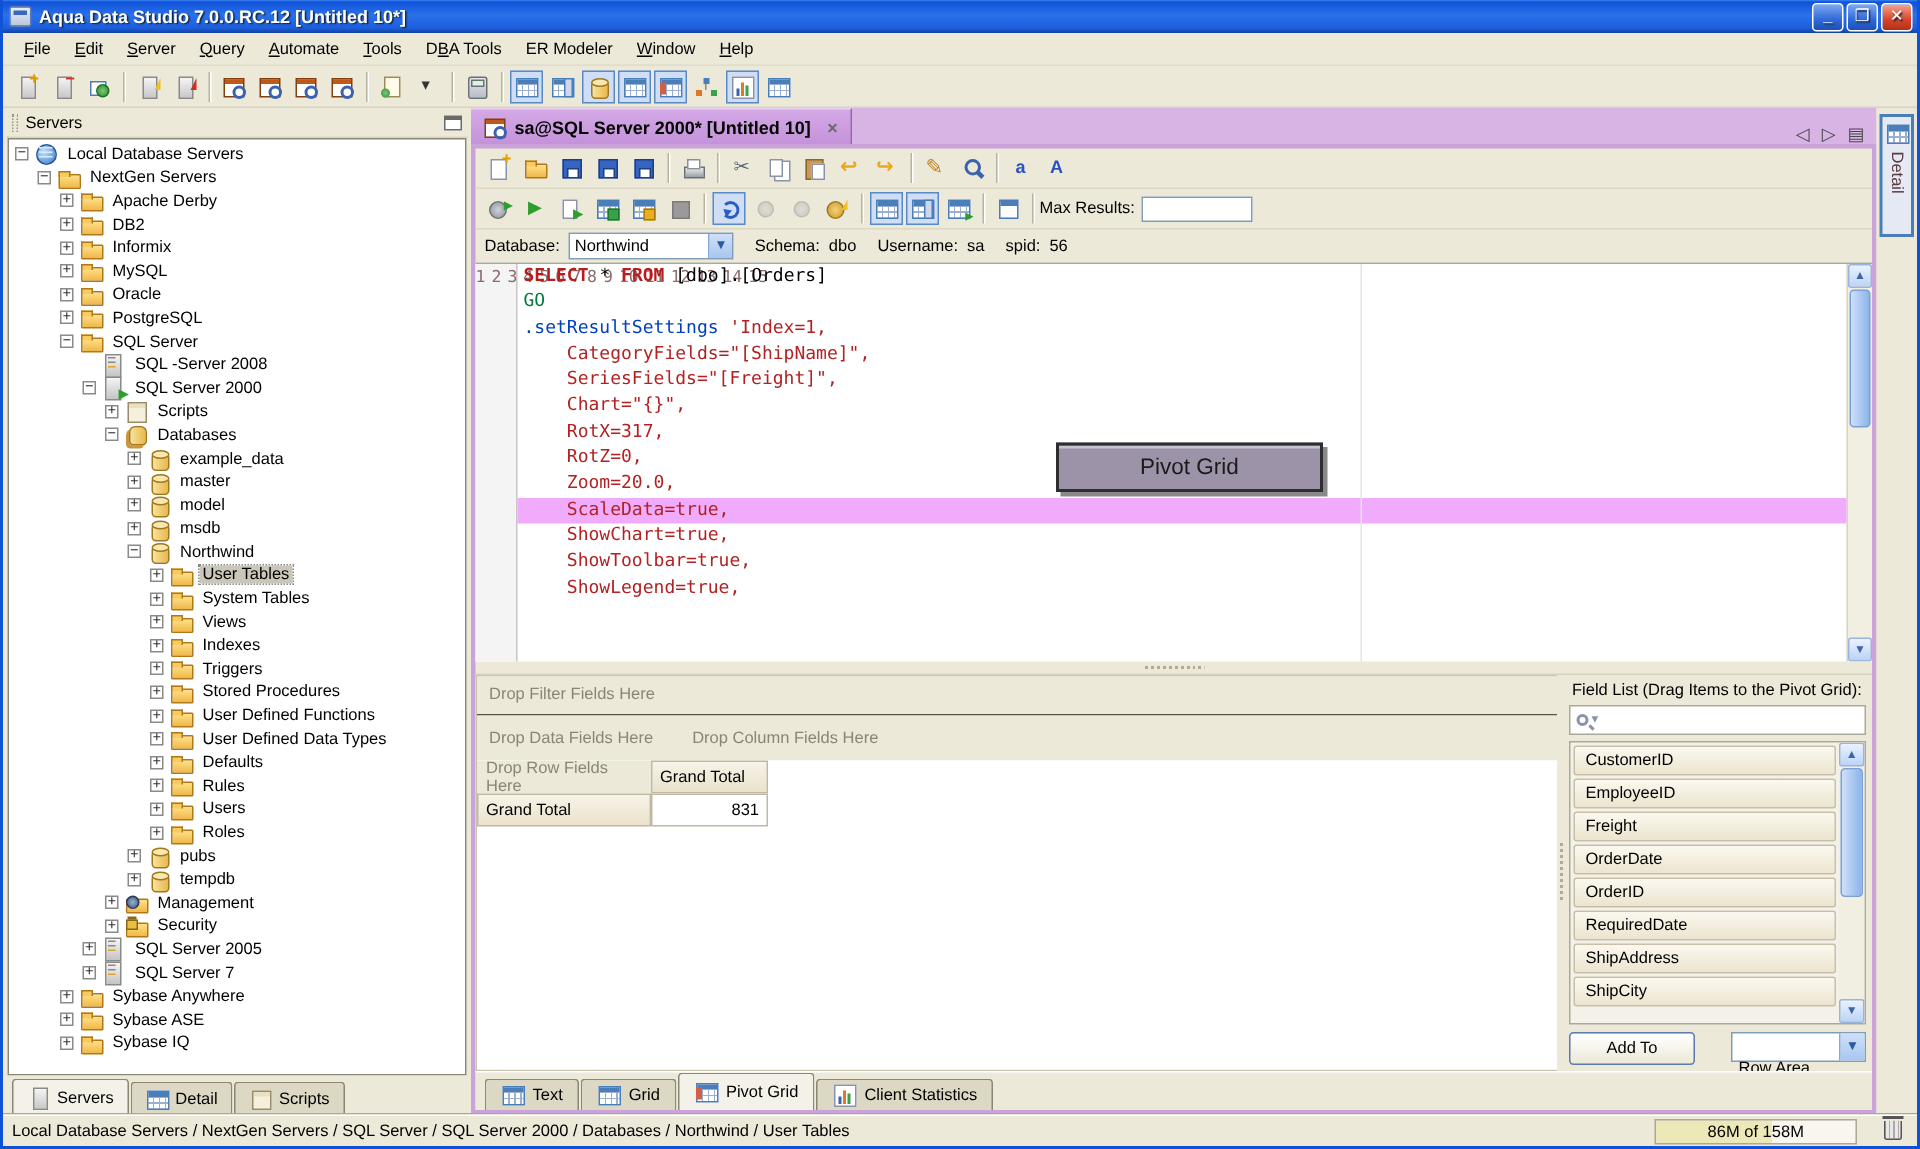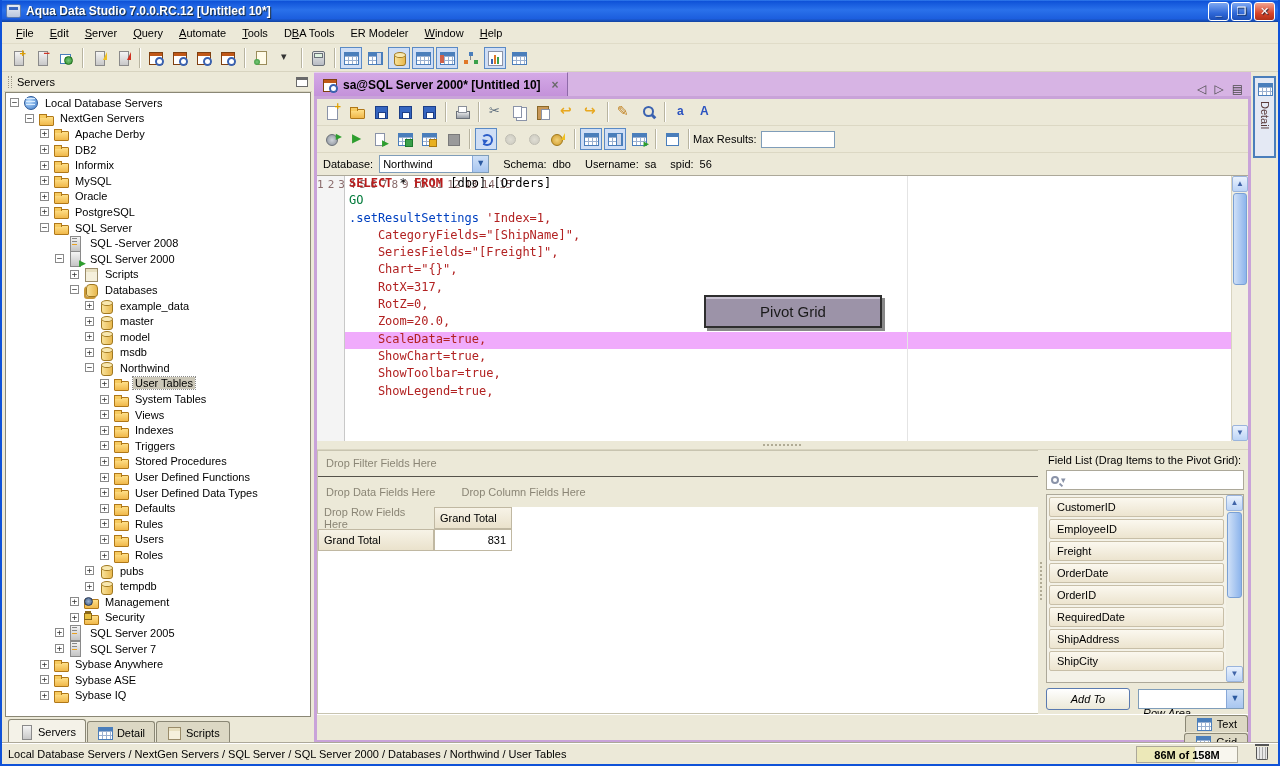--- a/index.html
+++ b/index.html
@@ -201,42 +201,42 @@
   .fieldpanel{width:204px;background:#ece9d8;display:flex;flex-direction:column;padding:2px 4px 4px 2px;}
   .fl-title{padding:2px 0 4px 2px;}
   .fl-search{height:20px;background:#fff;border:1px solid #aca899;display:flex;align-items:center;margin-bottom:4px;padding-left:4px;gap:2px;}
   .mag{width:8px;height:8px;border:2px solid #8a93a8;border-radius:50%;position:relative;}
   .mag::after{content:"";position:absolute;left:6px;top:6px;width:4px;height:2px;background:#8a93a8;transform:rotate(45deg);}
   .fl-caret{color:#8a93a8;font-size:9px;}
   .fl-listwrap{flex:1;display:flex;border:1px solid #aca899;background:#f4f2e8;min-height:0;overflow:hidden;}
   .fl-list{flex:1;padding:2px;overflow:hidden;}
   .fl-item{height:20px;margin-bottom:2px;background:linear-gradient(#fbf8ef,#ece4cf);border:1px solid #c8bfa8;border-radius:2px;display:flex;align-items:center;padding-left:7px;text-align:right;}
   .fl-sb{width:17px;display:flex;flex-direction:column;background:#f1efe2;}
-  .fl-bottom{display:flex;gap:8px;margin-top:5px;align-items:center;font-style:italic;}
+  .fl-bottom{display:flex;gap:24px;margin-top:5px;}
   .btn-addto{width:84px;height:22px;background:linear-gradient(#ffffff,#ece9d8);border:1px solid #5a7ab0;border-radius:3px;text-align:center;line-height:20px;}
   .combo2{flex:1;height:20px;border:1px solid #7f9db9;background:#fff;display:flex;align-items:center;}
   .combo2 .cval{flex:1;padding-left:4px;margin-top:28px;}
   .combo2 .cbtn{width:17px;height:18px;background:linear-gradient(#cfe0f7,#a8c6f0);border-left:1px solid #88a8d8;text-align:center;line-height:16px;color:#2c5aa0;font-size:9px;}
 
   
-  .rtabs{height:26px;display:flex;align-items:flex-end;padding-left:6px;gap:1px;background:#ece9d8;border-top:1px solid #fff;flex-direction:column;}
+  .rtabs{height:26px;display:flex;align-items:flex-end;padding-left:6px;gap:1px;background:#ece9d8;border-top:1px solid #fff;}
   .rtab{display:flex;align-items:center;gap:5px;height:21px;padding:0 10px;border:1px solid #8a8775;border-bottom:none;border-radius:3px 3px 0 0;background:#dcd8c4;}
   .rtab.sel{background:#f4f2e8;height:25px;}
 
   
   .rightstrip{position:absolute;right:0;top:72px;width:27px;bottom:21px;background:#ece9d8;}
   .detailtab{position:absolute;right:2px;top:4px;width:23px;height:82px;border:2px solid #4a7ebb;background:#e4e9f4;
     display:flex;flex-direction:column;align-items:center;padding-top:3px;gap:4px;}
   .vtext{writing-mode:vertical-rl;font-size:11px;color:#5a3a3a;}
 
   
   .statusbar{position:absolute;left:0;right:0;bottom:0;height:21px;background:#ece9d8;border-top:1px solid #fff;
     box-shadow:0 -1px 0 #aca899;display:flex;align-items:center;padding:0 6px;}
-  .memgauge{position:absolute;right:40px;top:2px;width:102px;height:17px;border:1px solid #aca899;
-    background:linear-gradient(90deg,#ece8b8 0 58%,#f8f6ee 58%);display:flex;align-items:center;justify-content:center;font-weight:bold;}
+  .memgauge{position:absolute;right:40px;top:2px;width:135px;height:17px;border:1px solid #aca899;
+    background:linear-gradient(90deg,#ece8b8 0 58%,#f8f6ee 58%);display:flex;align-items:center;justify-content:center;}
   .trash{position:absolute;right:10px;top:3px;width:12px;height:13px;border:1px solid #555;border-top:none;border-radius:0 0 2px 2px;background:repeating-linear-gradient(to right,#e8e8e8 0 2px,#aaa 2px 3px);}
   .trash::before{content:"";position:absolute;left:-2px;top:-3px;width:14px;height:2px;background:#555;}
 </style>
 </head>
 <body>
 
 <div id="win">
 
   <div class="titlebar">
     <span class="appicon"></span>

